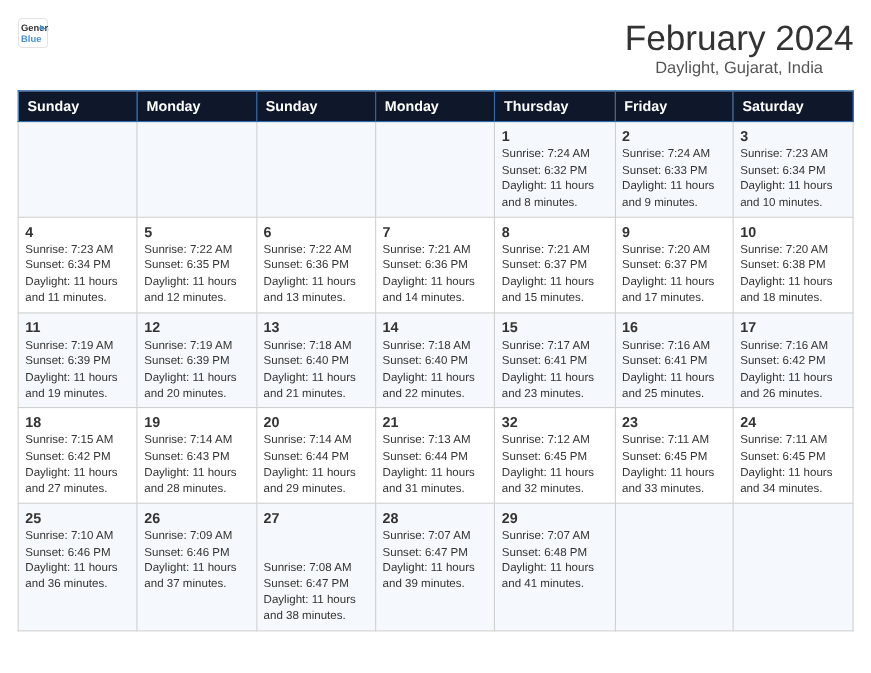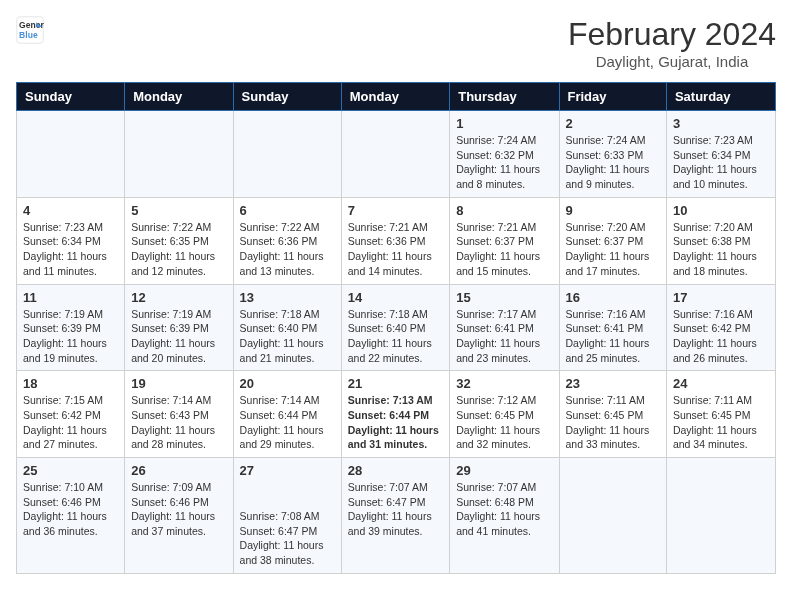--- a/index.html
+++ b/index.html
@@ -238,21 +238,21 @@
 Daylight: 11 hours and 28 minutes.</div>
         </td>
         <td>
           <span class="day-num">20</span>
           <div class="day-info" style="white-space: pre-line;">Sunrise: 7:14 AM
 Sunset: 6:44 PM
 Daylight: 11 hours and 29 minutes.</div>
         </td>
         <td>
           <span class="day-num">21</span>
-          <div class="day-info" style="white-space: pre-line; font-weight: bold;">Sunrise: 7:13 AM
+          <div class="day-info" style="white-space: pre-line;">Sunrise: 7:13 AM
 Sunset: 6:44 PM
 Daylight: 11 hours and 31 minutes.</div>
         </td>
         <td>
           <span class="day-num">32</span>
           <div class="day-info" style="white-space: pre-line;">Sunrise: 7:12 AM
 Sunset: 6:45 PM
 Daylight: 11 hours and 32 minutes.</div>
         </td>
         <td>

